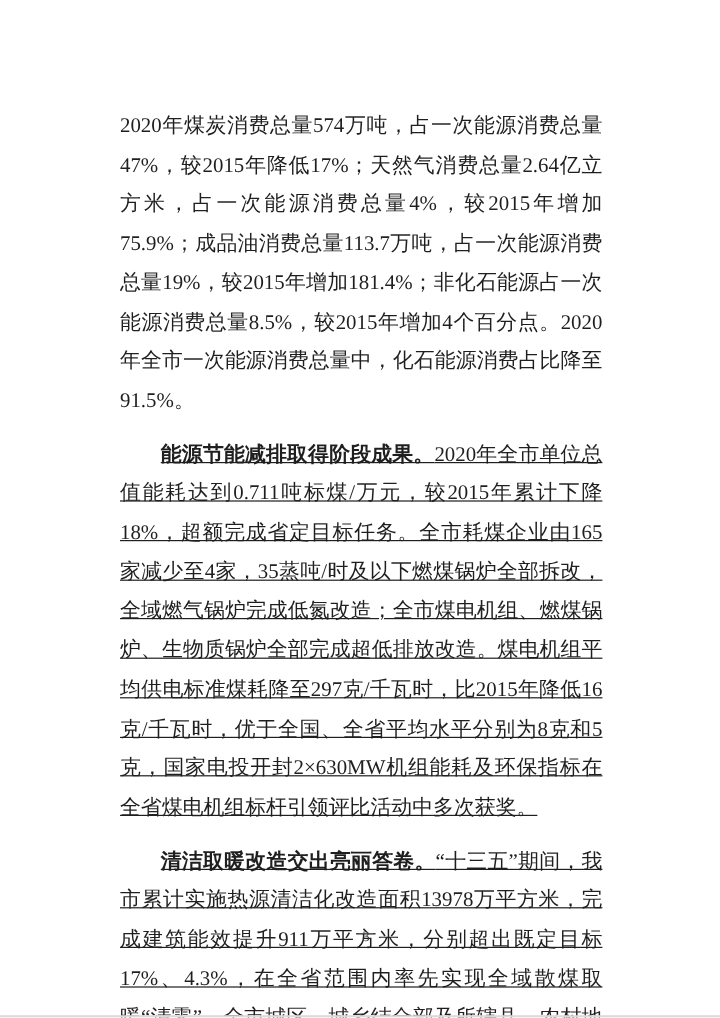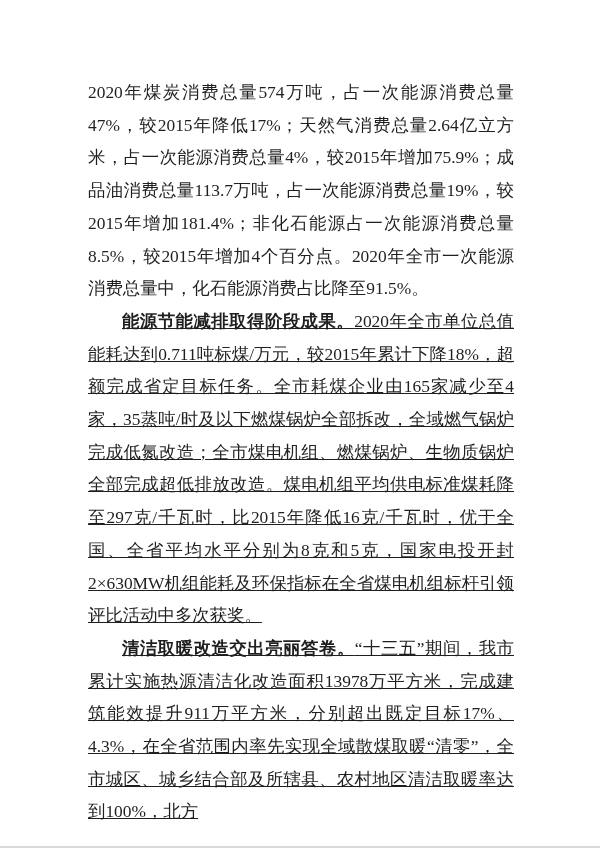--- a/index.html
+++ b/index.html
@@ -20,21 +20,21 @@
     background: #ffffff;
   }
   .doc-body {
     position: absolute;
     left: 88px;
     top: 76px;
     width: 426px;
     color: #1f1f1f;
   }
   .para {
-    margin: 0;
+    margin: 12px;
     font-size: 17.4px;
     line-height: 32.7px;
     text-align: justify;
     text-justify: inter-character;
     text-spacing-trim: space-all;
     overflow-wrap: break-word;
   }
   .para.indent {
     text-indent: 34px;
     text-decoration: underline;

